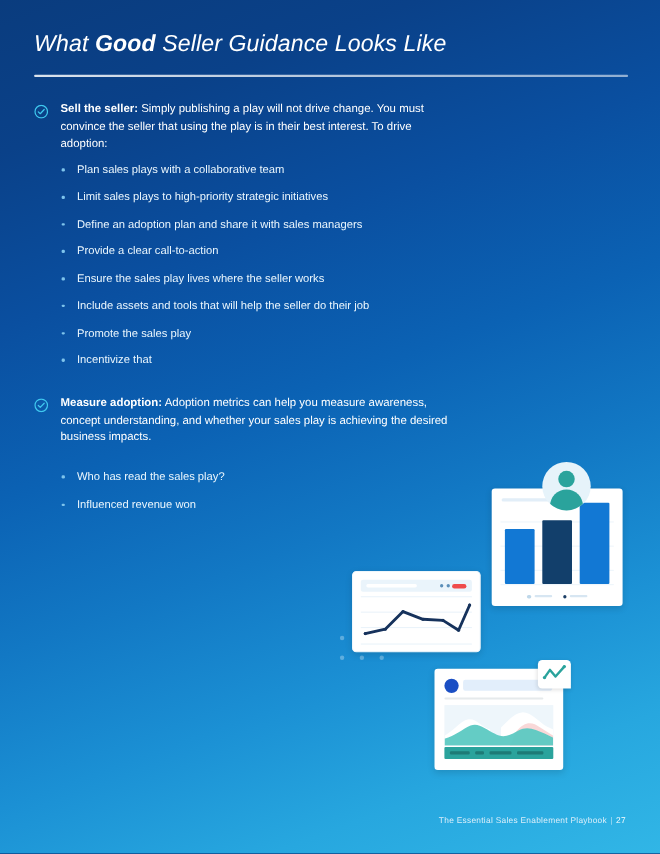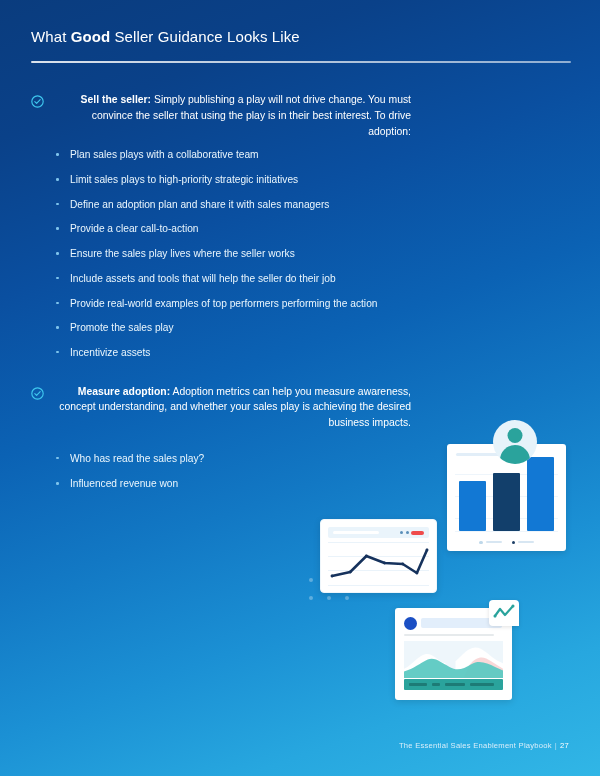--- a/index.html
+++ b/index.html
@@ -30,25 +30,26 @@
         #31b6e6 100%);
   }
   
   .header {
     position: absolute;
     left: 31px;
     top: 28px;
     width: 540px;
   }
   .title {
-    font-size: 15px;
+    font-size: 21px;
     color: #ffffff;
     font-weight: 400;
     letter-spacing: .1px;
     white-space: nowrap;
+    font-style: italic;
   }
   .title b {
     font-weight: 700;
   }
   .rule {
     margin-top: 16px;
     height: 2px;
     width: 540px;
     background: linear-gradient(90deg, rgba(255,255,255,.85), rgba(255,255,255,.55));
     border-radius: 1px;
@@ -57,21 +58,20 @@
   .content {
     position: absolute;
     left: 31px;
     top: 92px;
     width: 380px;
   }
   .check-block {
     position: relative;
     padding-left: 24px;
     margin-bottom: 2px;
-    text-align: right;
   }
   .check-icon {
     position: absolute;
     left: 0;
     top: 3px;
     width: 13px;
     height: 13px;
     display: block;
   }
   .check-text {
@@ -300,23 +300,22 @@
       </svg>
       <div class="check-text"><b>Sell the seller:</b><span> Simply publishing a play will not drive change. You must convince the seller that using the play is in their best interest. To drive adoption:</span></div>
     </div>
     <ul class="sub-list">
       <li class="sub-item">Plan sales plays with a collaborative team</li>
       <li class="sub-item">Limit sales plays to high-priority strategic initiatives</li>
       <li class="sub-item">Define an adoption plan and share it with sales managers</li>
       <li class="sub-item">Provide a clear call-to-action</li>
       <li class="sub-item">Ensure the sales play lives where the seller works</li>
       <li class="sub-item">Include assets and tools that will help the seller do their job</li>
-      <li class="sub-item">Provide real-world examples of top performers performing the action</li>
       <li class="sub-item">Promote the sales play</li>
-      <li class="sub-item">Incentivize assets</li>
+      <li class="sub-item">Incentivize that</li>
     </ul>
 
     <div class="gap-a"></div>
 
     <div class="check-block">
       <svg class="check-icon" viewBox="0 0 16 16">
         <circle cx="8" cy="8" r="7" fill="none" stroke="#3fc8ef" stroke-width="1.4"></circle>
         <path d="M4.7 8.2 L6.9 10.3 L11.3 5.6" fill="none" stroke="#3fc8ef" stroke-width="1.4" stroke-linecap="round" stroke-linejoin="round"></path>
       </svg>
       <div class="check-text"><b>Measure adoption:</b><span> Adoption metrics can help you measure awareness, concept understanding, and whether your sales play is achieving the desired business impacts.</span></div>

